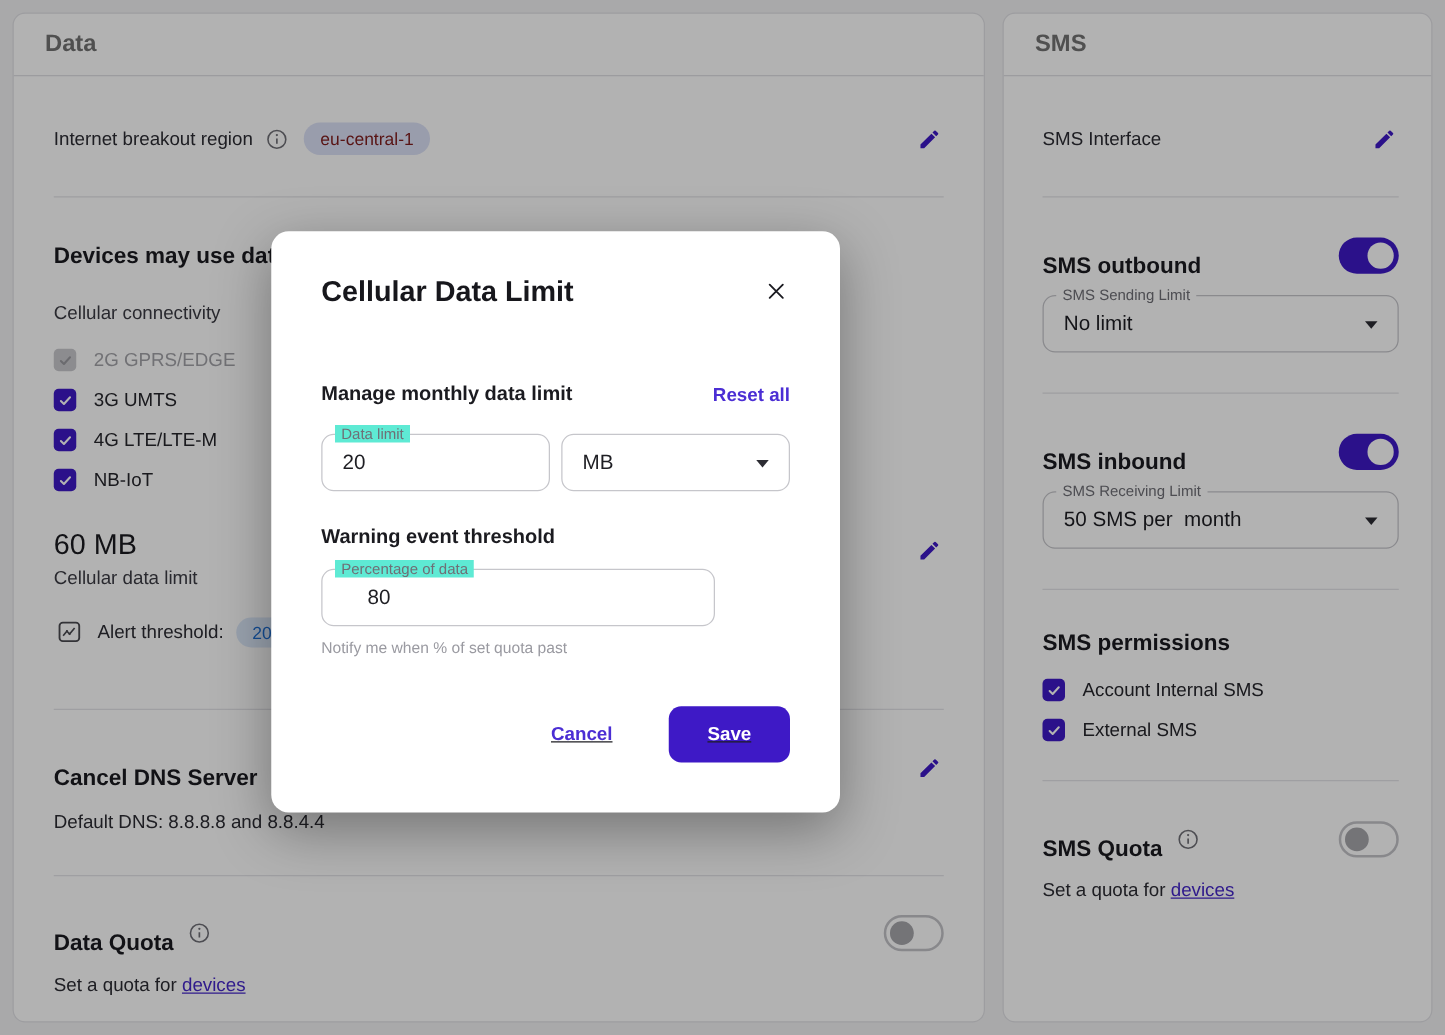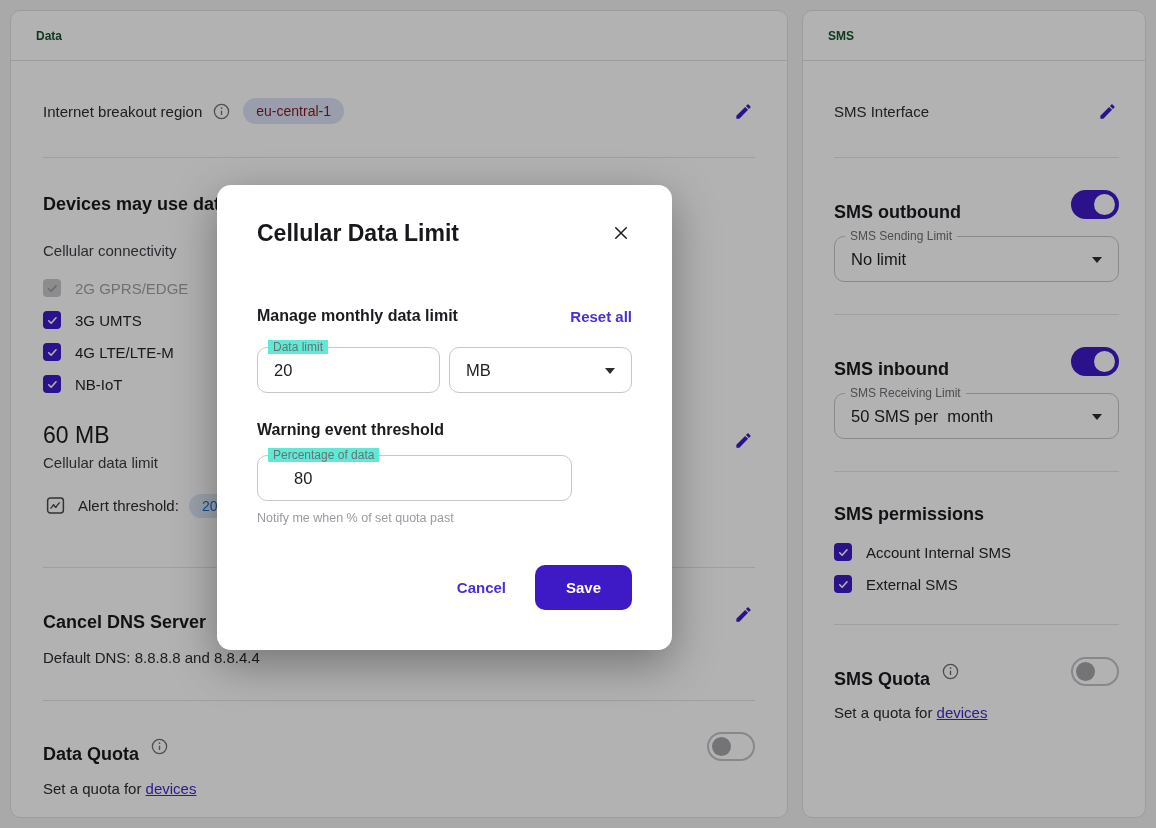--- a/index.html
+++ b/index.html
@@ -15,21 +15,21 @@
     position:absolute;
     background:#ffffff;
     border:1px solid #e1e1e5;
     border-radius:10px;
     z-index:1;
   }
   #left-card  { left:10px;  top:10px; width:778px; height:808px; }
   #right-card { left:802px; top:10px; width:344px; height:808px; }
   .card-header {
     height:50px; display:flex; align-items:center;
-    padding:0 25px; font-size:12px; font-weight:700; color:#14532d;
+    padding:0 25px; font-size:19px; font-weight:700; color:#737373;
     border-bottom:1px solid #e0e0e4;
   }
   .card-body { padding:0 32px; }
   #right-card .card-body { padding:0 26px 0 31px; }
   .divider { border:none; border-top:1px solid #e4e4e8; }
 
   .row { display:flex; align-items:center; }
   .spacer { flex:1; }
 
   .body-text { font-size:15px; color:#2c2c33; }
@@ -369,17 +369,17 @@
 
   <div class="modal-heading" style="margin-top:28px;">Warning event threshold</div>
 
   <div class="field" style="margin-top:16px; width:315px;padding-left:36px;">
     <span class="field-label">Percentage of data</span>
     <input type="text" value="80" style="">
   </div>
 
   <div class="helper" style="margin-top:10px;">Notify me when % of set quota past</div>
 
-  <div class="row" style="margin-top:40px; justify-content:flex-end; gap:4px;">
+  <div class="row" style="margin-top:40px; justify-content:flex-end; gap:20px;text-decoration:underline;">
     <button class="text-btn cancel-btn">Cancel</button>
     <button class="save-btn">Save</button>
   </div>
 </div>
 
 </body></html>

